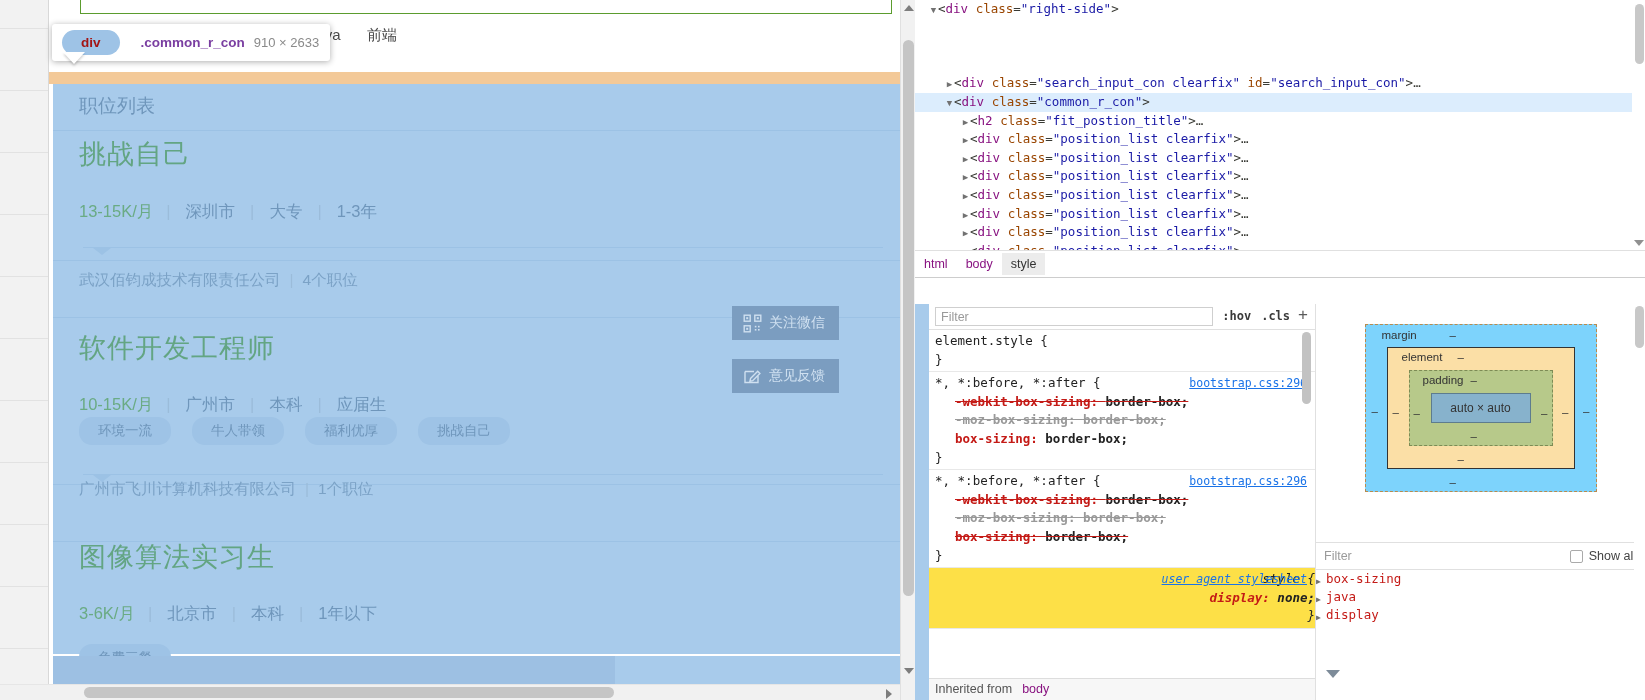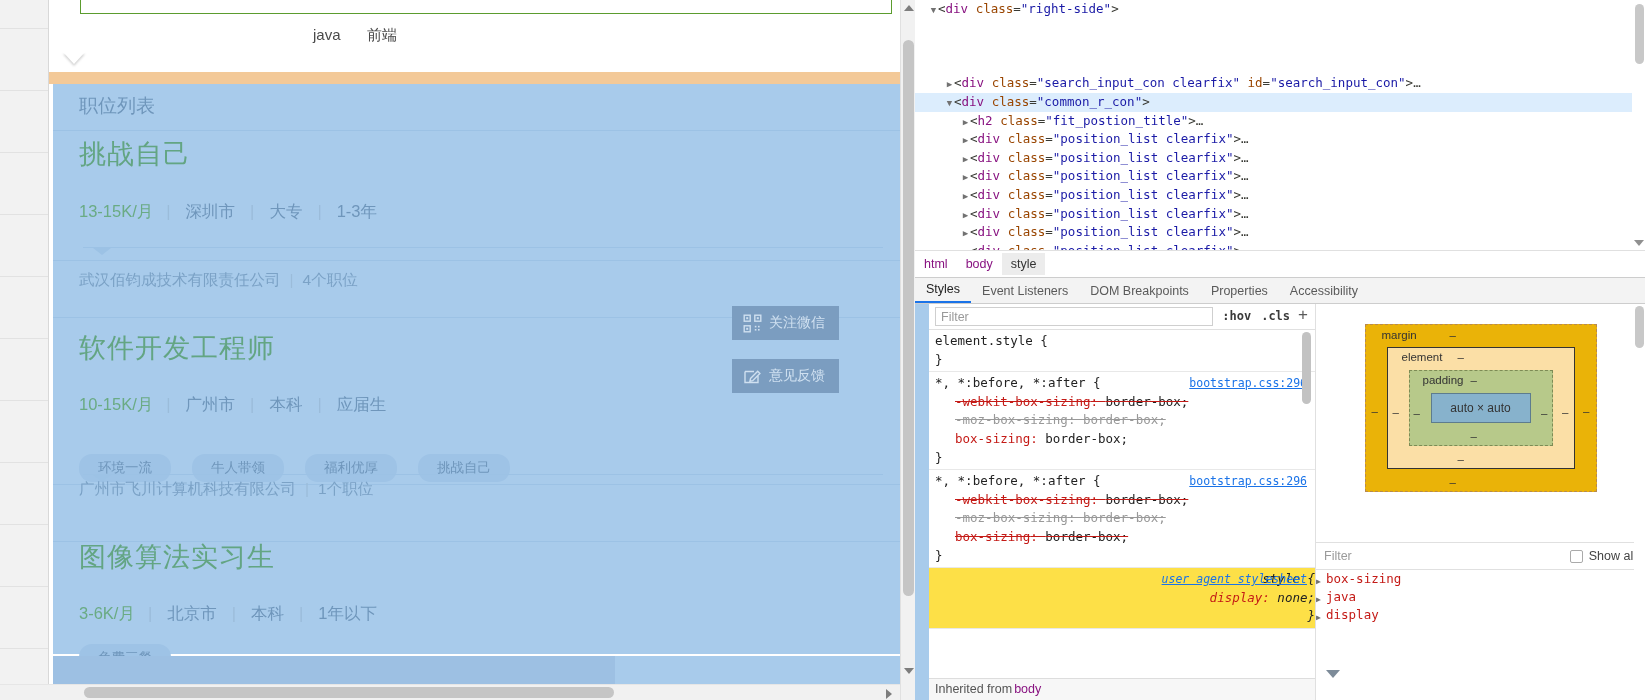--- a/index.html
+++ b/index.html
@@ -180,45 +180,45 @@
     font-size:12.5px; color:#9a9a9a; padding:1px 5px; line-height:17px;
   }
   .filterbar .hov, .filterbar .cls{
     font-family:"DejaVu Sans Mono",monospace; font-weight:bold; font-size:12px; color:#3b3b3b; padding:0 5px;
   }
   .filterbar .plus{ font-size:17px; color:#5a5a5a; padding:0 7px 2px 3px; }
   .rule{ padding:2px 0 2px 6px; border-bottom:1px solid #e8e8e8; position:relative; }
   .rule.ua{ background:#fde047; font-style:italic;text-align:right; }
   .rule .src{ position:absolute; right:8px; top:2px; font-size:11.5px; color:#1a73e8; text-decoration:underline; }
   .sel-txt{ color:#222; }
-  .prop{ color:#c41a16; padding-left:20px; }
+  .prop{ color:#c41a16; padding-left:20px;font-weight:bold; }
   .val{ color:#222; }
   .strike{ text-decoration:line-through; }
   .strike.gray{ color:#999; }
   .strike.gray .val{ color:#999; }
   .inherit{
     position:absolute; left:0; bottom:0; width:400px; height:22px; background:#f7f7f7;
     border-top:1px solid #ddd; font-family:"Liberation Sans",sans-serif; font-size:12.5px;
-    color:#555; display:flex; align-items:center; padding-left:6px; gap:2px;
+    color:#555; display:flex; align-items:center; padding-left:6px; gap:10px;
   }
   .inherit .b{ color:#881280; }
   .sp-scroll{ position:absolute; left:386px; top:304px; width:12px; height:376px; }
   .sp-scroll .thumb{ position:absolute; left:1px; top:28px; width:9px; height:72px; background:#c2c2c2; border-radius:5px; }
 
   
   .spv{ position:absolute; left:0; top:304px; width:14px; height:396px; background:#a8cbeb; }
 
   
   .computed{
     position:absolute; left:400px; top:304px; width:330px; height:396px;
     background:#fff; border-left:1px solid #e0e0e0; overflow:hidden;
   }
   .boxmodel{
     position:relative; margin:20px auto 0; width:232px; height:168px;
-    background:#eab308; border:1px dashed #b88a4e;
+    background:#7dd3fc; border:1px dashed #b88a4e;
     font-family:"Liberation Sans",sans-serif; font-size:11.5px; color:#333;
   }
   .bm-label{ position:absolute; left:16px; top:4px; }
   .bm-border{ position:absolute; left:21px; top:22px; right:21px; bottom:22px; background:#fbdfa6; border:1px solid #333; }
   .bm-padding{ position:absolute; left:21px; top:22px; right:21px; bottom:22px; background:#b7c98a; border:1px dashed #7d8b55; }
   .bm-content{ position:absolute; left:21px; top:22px; right:21px; bottom:22px; background:#87b2cc; border:1px solid #5d7c8e;
      display:flex; align-items:center; justify-content:center; font-size:12px; }
   .bm-v{ position:absolute; }
   .cfilter{
     position:absolute; left:0; top:238px; width:330px; height:28px;
@@ -269,20 +269,24 @@
   <div class="gutter-edge"></div>
 
   <div class="topband">
     <div class="greenbox">
       <div class="ghost"></div>
     </div>
     <div class="kw k1">java</div>
     <div class="kw k2">前端</div>
   </div>
 
+  <div class="insp-tip">
+    <span class="sel"><span class="tag">div</span><span class="dot">.</span><span class="cls">common_r_con</span></span>
+    <span class="dim">910 × 2633</span>
+  </div>
   <div class="insp-arrow"></div>
 
   <div class="margin-band"></div>
   <div class="content-hl">
     <div class="sep" style="top:46px"></div>
     <div class="sep" style="top:176px"></div>
     <div class="sep" style="top:233px"></div>
     <div class="sep" style="top:400px"></div>
     <div class="sep" style="top:457px"></div>
   </div>
@@ -300,21 +304,21 @@
       <div class="company" style="top:186px">
         <span>武汉佰钧成技术有限责任公司</span><span class="bar">|</span><span>4个职位</span>
       </div>
     </div>
 
     <div class="jobcard">
       <div class="job-name" style="top:246px">软件开发工程师</div>
       <div class="job-meta" style="top:310px">
         <span class="sal">10-15K/月</span><span class="bar">|</span><span class="mi">广州市</span><span class="bar">|</span><span class="mi">本科</span><span class="bar">|</span><span class="mi">应届生</span>
       </div>
-      <div class="tags" style="top:370px">
+      <div class="tags" style="top:333px">
         <span class="tag">环境一流</span><span class="tag">牛人带领</span><span class="tag">福利优厚</span><span class="tag">挑战自己</span>
       </div>
       <div class="hairline" style="top:390px"></div>
       <div class="hairnotch" style="left:40px; top:391px"></div>
       <div class="company" style="top:395px">
         <span>广州市飞川计算机科技有限公司</span><span class="bar">|</span><span>1个职位</span>
       </div>
     </div>
 
     <div class="jobcard">
@@ -393,27 +397,20 @@
     <div class="dom-sb"></div>
     <div class="dn"></div>
   </div>
 
   <div class="crumb" id="crumb">
       <span class="ci">html</span>
       <span class="ci">body</span>
       <span class="ci active">style</span>
     </div>
 
-  <div class="tabs" id="tabstrip">
-      <span class="tab active">Styles</span>
-      <span class="tab">Event Listeners</span>
-      <span class="tab">DOM Breakpoints</span>
-      <span class="tab">Properties</span>
-      <span class="tab">Accessibility</span>
-    </div>
 
   <div class="spv"></div>
   <div class="stylepane" style="left:14px; width:386px;">
     <div class="filterbar">
       <div class="fin">Filter</div>
       <div class="hov">:hov</div>
       <div class="cls">.cls</div>
       <div class="plus">+</div>
     </div>
     <div id="rules">

